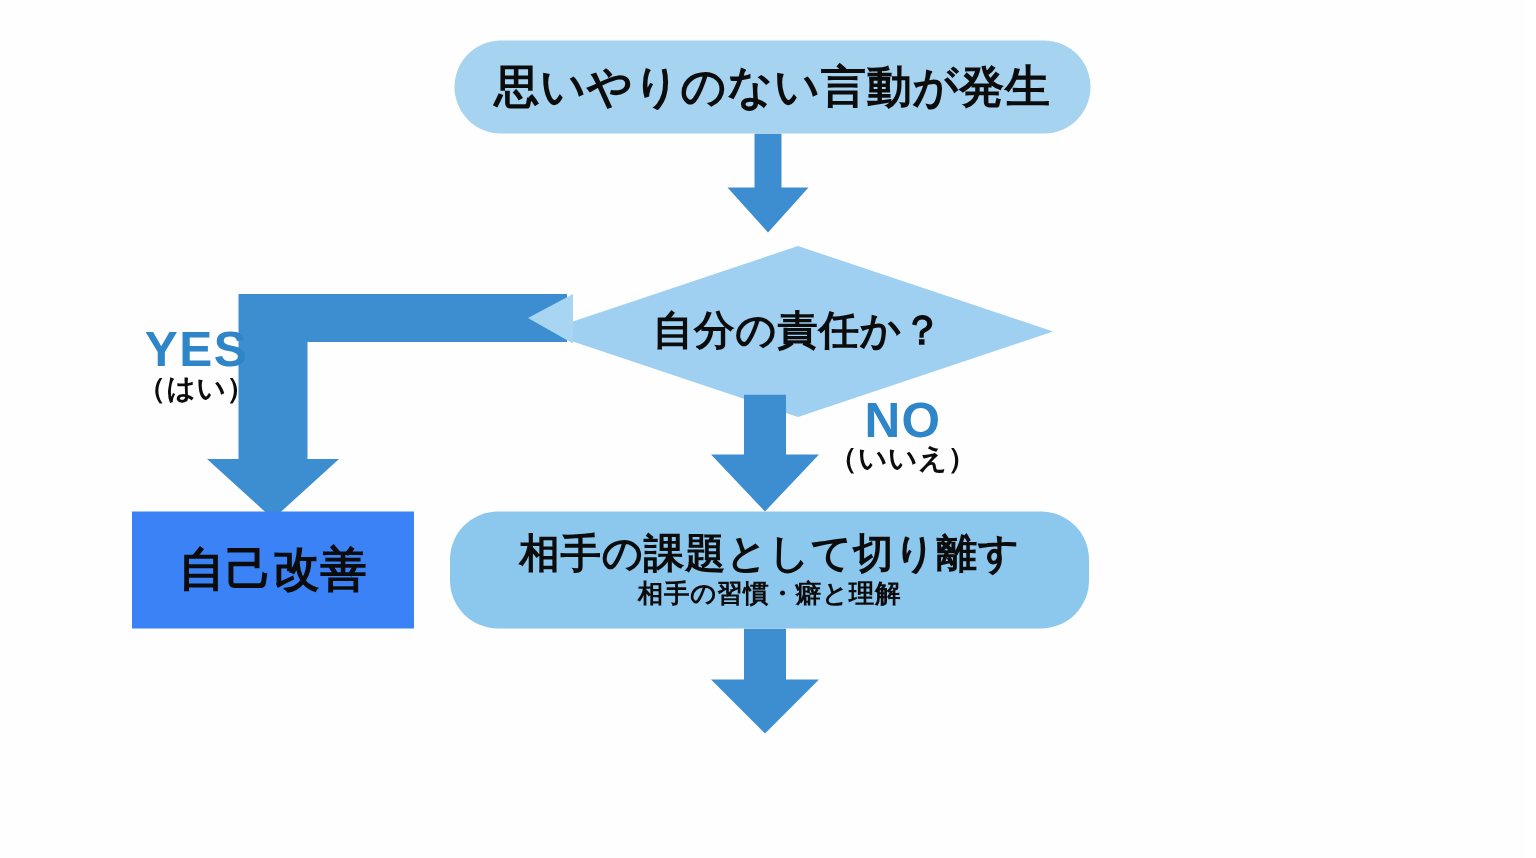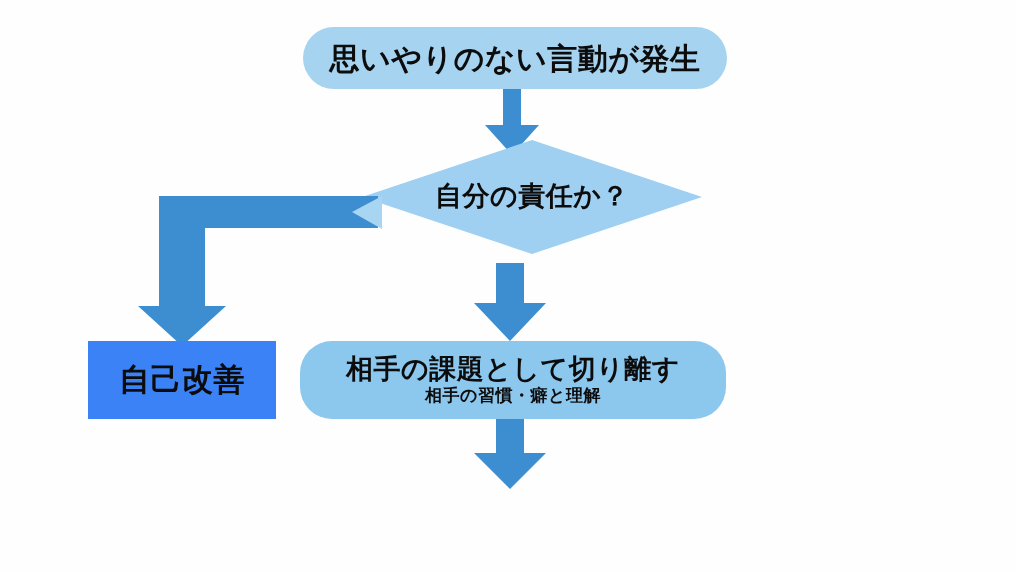--- a/index.html
+++ b/index.html
@@ -50,21 +50,21 @@
     width: 424px;
     height: 62px;
     background: #a6d3f0;
     border-radius: 31px;
   }
   #start-node .title { font-size: 30px; }
 
   
   #decision-node {
     left: 362px;
-    top: 140px;
+    top: 164px;
     width: 340px;
     height: 114px;
     background: transparent;
   }
   #decision-node .diamond-shape {
     position: absolute;
     inset: 0;
     background: #9fd0f2;
     clip-path: polygon(50% 0%, 100% 50%, 50% 100%, 0% 50%);
   }
@@ -169,27 +169,35 @@
       <path d="M 250 0 L 250 32 L 77 32 L 77 110 L 98 110 L 54 150 L 10 110 L 31 110 L 31 0 Z" fill="#3d8ed1"></path>
     </svg>
   </div>
 
   <div class="arrow" style="left:352px; top:196px;">
     <svg width="30" height="33" viewBox="0 0 30 33" aria-hidden="true">
       <polygon points="30,0 30,33 0,16" fill="#a8d6f2"></polygon>
     </svg>
   </div>
 
+  <div class="branch-label" id="yes-label">
+    <span class="big">YES</span>
+    <span class="small">（はい）</span>
+  </div>
 
   <div class="arrow" style="left:472px; top:263px;">
     <svg width="76" height="80" viewBox="0 0 76 80" aria-hidden="true">
       <polygon points="24,0 52,0 52,40 74,40 38,78 2,40 24,40" fill="#3d8ed1"></polygon>
     </svg>
   </div>
 
+  <div class="branch-label" id="no-label">
+    <span class="big">NO</span>
+    <span class="small">（いいえ）</span>
+  </div>
 
   <div class="node" id="self-improve-node">
     <span class="title">自己改善</span>
   </div>
 
   <div class="node" id="detach-node">
     <span class="title">相手の課題として切り離す</span>
     <span class="sub">相手の習慣・癖と理解</span>
   </div>
 

